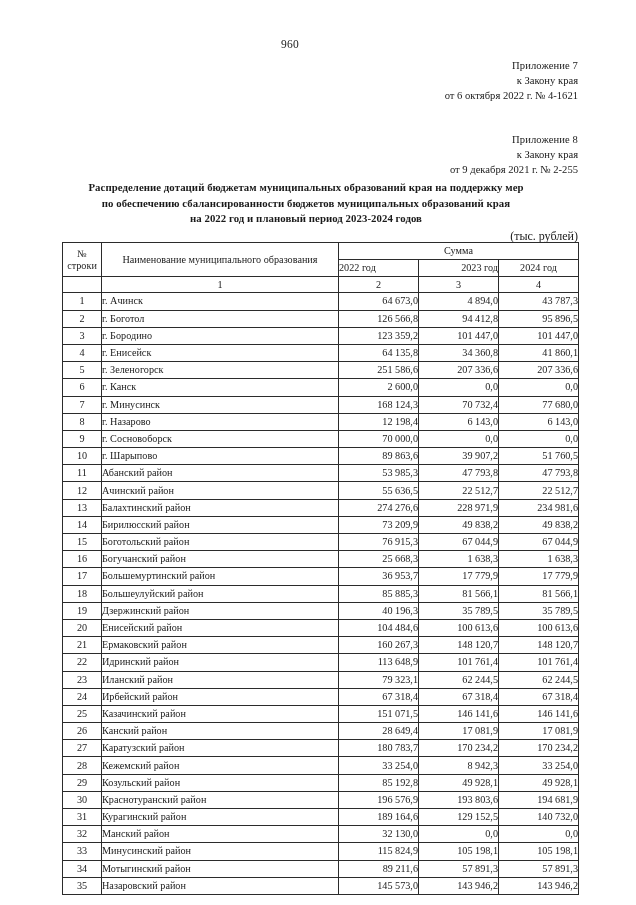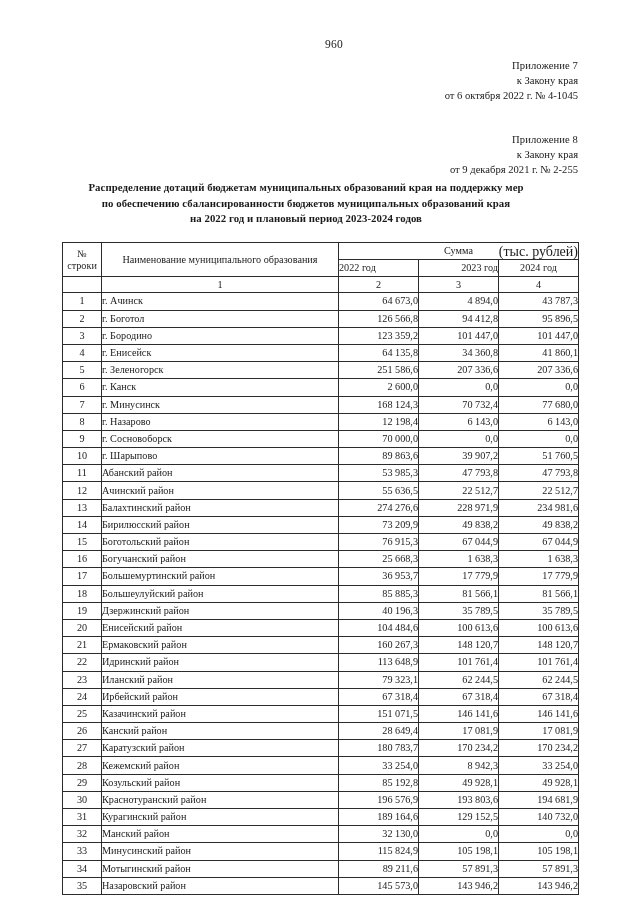--- a/index.html
+++ b/index.html
@@ -26,21 +26,20 @@
 
   
   .page-number {
     position: absolute;
     top: 38px;
     left: 0;
     width: 580px;
     text-align: center;
     font-size: 11.5px;
     letter-spacing: .2px;
-    margin-left: 44px;
   }
   .appendix-block {
     position: absolute;
     right: 58px;
     text-align: right;
     font-size: 10.6px;
     line-height: 15.2px;
   }
   .appendix-1 { top: 58px; }
   .appendix-2 { top: 132px; }
@@ -60,23 +59,23 @@
     font-weight: bold;
     font-size: 10.8px;
     line-height: 15.6px;
     letter-spacing: .05px;
   }
   .doc-title div { white-space: nowrap; }
 
   
   .units {
     position: absolute;
-    top: 244px;
+    top: 229px;
     right: 58px;
-    font-size: 14px;
+    font-size: 12px;
   }
 
   
   .tbl-wrap {
     position: absolute;
     top: 242px;
     left: 62px;
     width: 516px;
   }
   table.grid {
@@ -121,21 +120,21 @@
 </head>
 <body>
 
 <div class="page">
 
   <div class="page-number">960</div>
 
   <div class="appendix-block appendix-1">
     <div class="appendix-title appendix-line">Приложение 7</div>
     <div class="appendix-line">к Закону края</div>
-    <div class="appendix-line">от 6 октября 2022 г. № 4-1045</div>
+    <div class="appendix-line">от 6 октября 2022 г. № 4-1621</div>
   </div>
 
   <div class="appendix-block appendix-2">
     <div class="appendix-title appendix-line">Приложение 8</div>
     <div class="appendix-line">к Закону края</div>
     <div class="appendix-line">от 9 декабря 2021 г. № 2-255</div>
   </div>
 
   <div class="doc-title">
     <div>Распределение дотаций бюджетам муниципальных образований края на поддержку мер</div>

